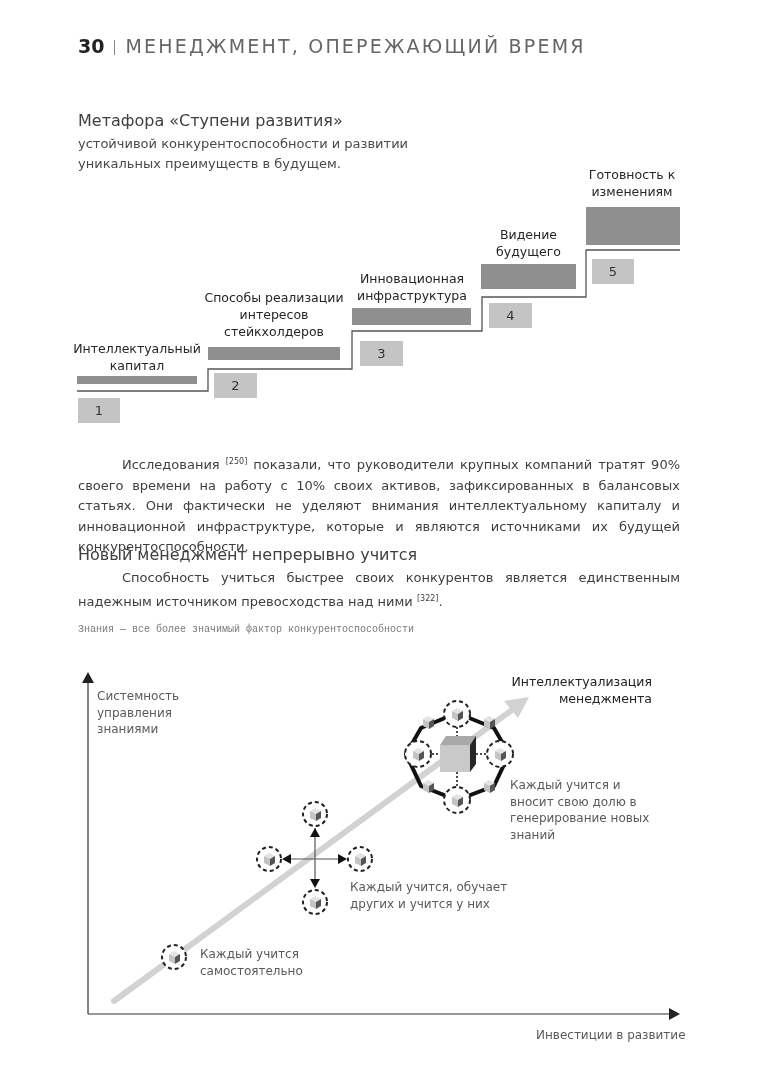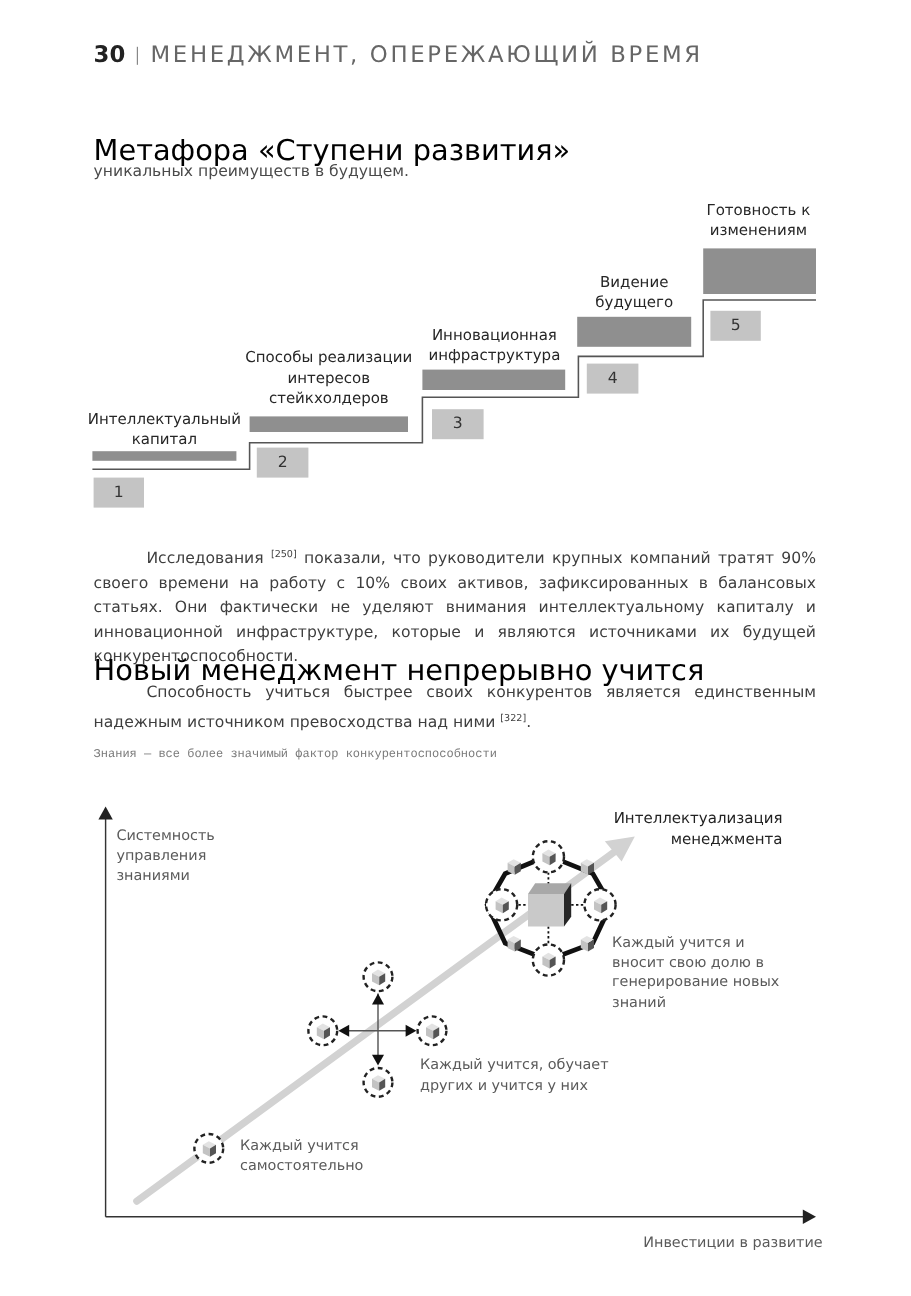--- a/index.html
+++ b/index.html
@@ -2,21 +2,21 @@
 <html><head>
 <meta charset="utf-8">
 <style>
   html, body { margin: 0; padding: 0; background: #ffffff; }
   body { width: 759px; height: 1080px; position: relative; overflow: hidden;
          font-family: "DejaVu Sans", sans-serif; color: #3a3a3a; }
   .abs { position: absolute; }
   .running-head { left: 78px; top: 35px; font-size: 19px; letter-spacing: 2.2px; color: #666; white-space: nowrap; }
   .running-head .pg { color: #222; font-weight: bold; letter-spacing: 0; margin-right: 10px; }
   .running-head .sep { display: inline-block; width: 1px; height: 15px; background: #888; vertical-align: -2px; margin-right: 10px; }
-  .h2 { font-size: 24px; font-weight: normal; color: #000000; white-space: nowrap; }
+  .h2 { font-size: 16px; font-weight: normal; color: #404040; white-space: nowrap; }
   .lead { font-size: 13px; line-height: 20px; color: #4a4a4a; }
   .body-p { font-size: 13px; line-height: 20.5px; color: #3e3e3e; text-align: justify; }
   .body-p .indent { display: inline-block; width: 44px; }
   sup { font-size: 8px; vertical-align: 5px; }
   .fig-caption { font-size: 10px; color: #7a7a7a; white-space: nowrap; font-family: Liberation Mono, monospace; }
 
   .step-label { font-size: 12.5px; line-height: 17px; color: #262626; text-align: center; white-space: nowrap; }
   .step-bar { background: #8f8f8f; }
   .step-num { background: #c4c4c4; font-size: 13px; color: #333; display: flex; align-items: center; justify-content: center; }
 
@@ -25,20 +25,21 @@
 </style>
 </head>
 <body>
 
 <div class="abs running-head">
   <span class="pg">30</span><span class="sep"></span><span>МЕНЕДЖМЕНТ, ОПЕРЕЖАЮЩИЙ ВРЕМЯ</span>
 </div>
 
 <div class="abs h2" style="left:78px; top:111px;">Метафора «Ступени развития»</div>
 <div class="abs lead" style="left:78px; top:134px; width:400px;">
+  <div>устойчивой конкурентоспособности и развитии</div>
   <div>уникальных преимуществ в будущем.</div>
 </div>
 
 <div>
   <svg class="abs" style="left:0; top:0;" width="759" height="440">
     <polyline points="77,391 208,391 208,369 352,369 352,331 482,331 482,297 586,297 586,250 680,250" fill="none" stroke="#555" stroke-width="1.3"></polyline>
   </svg>
 
   <div class="abs step-label" style="left:70px; top:340px; width:134px;">
     <div>Интеллектуальный</div>

